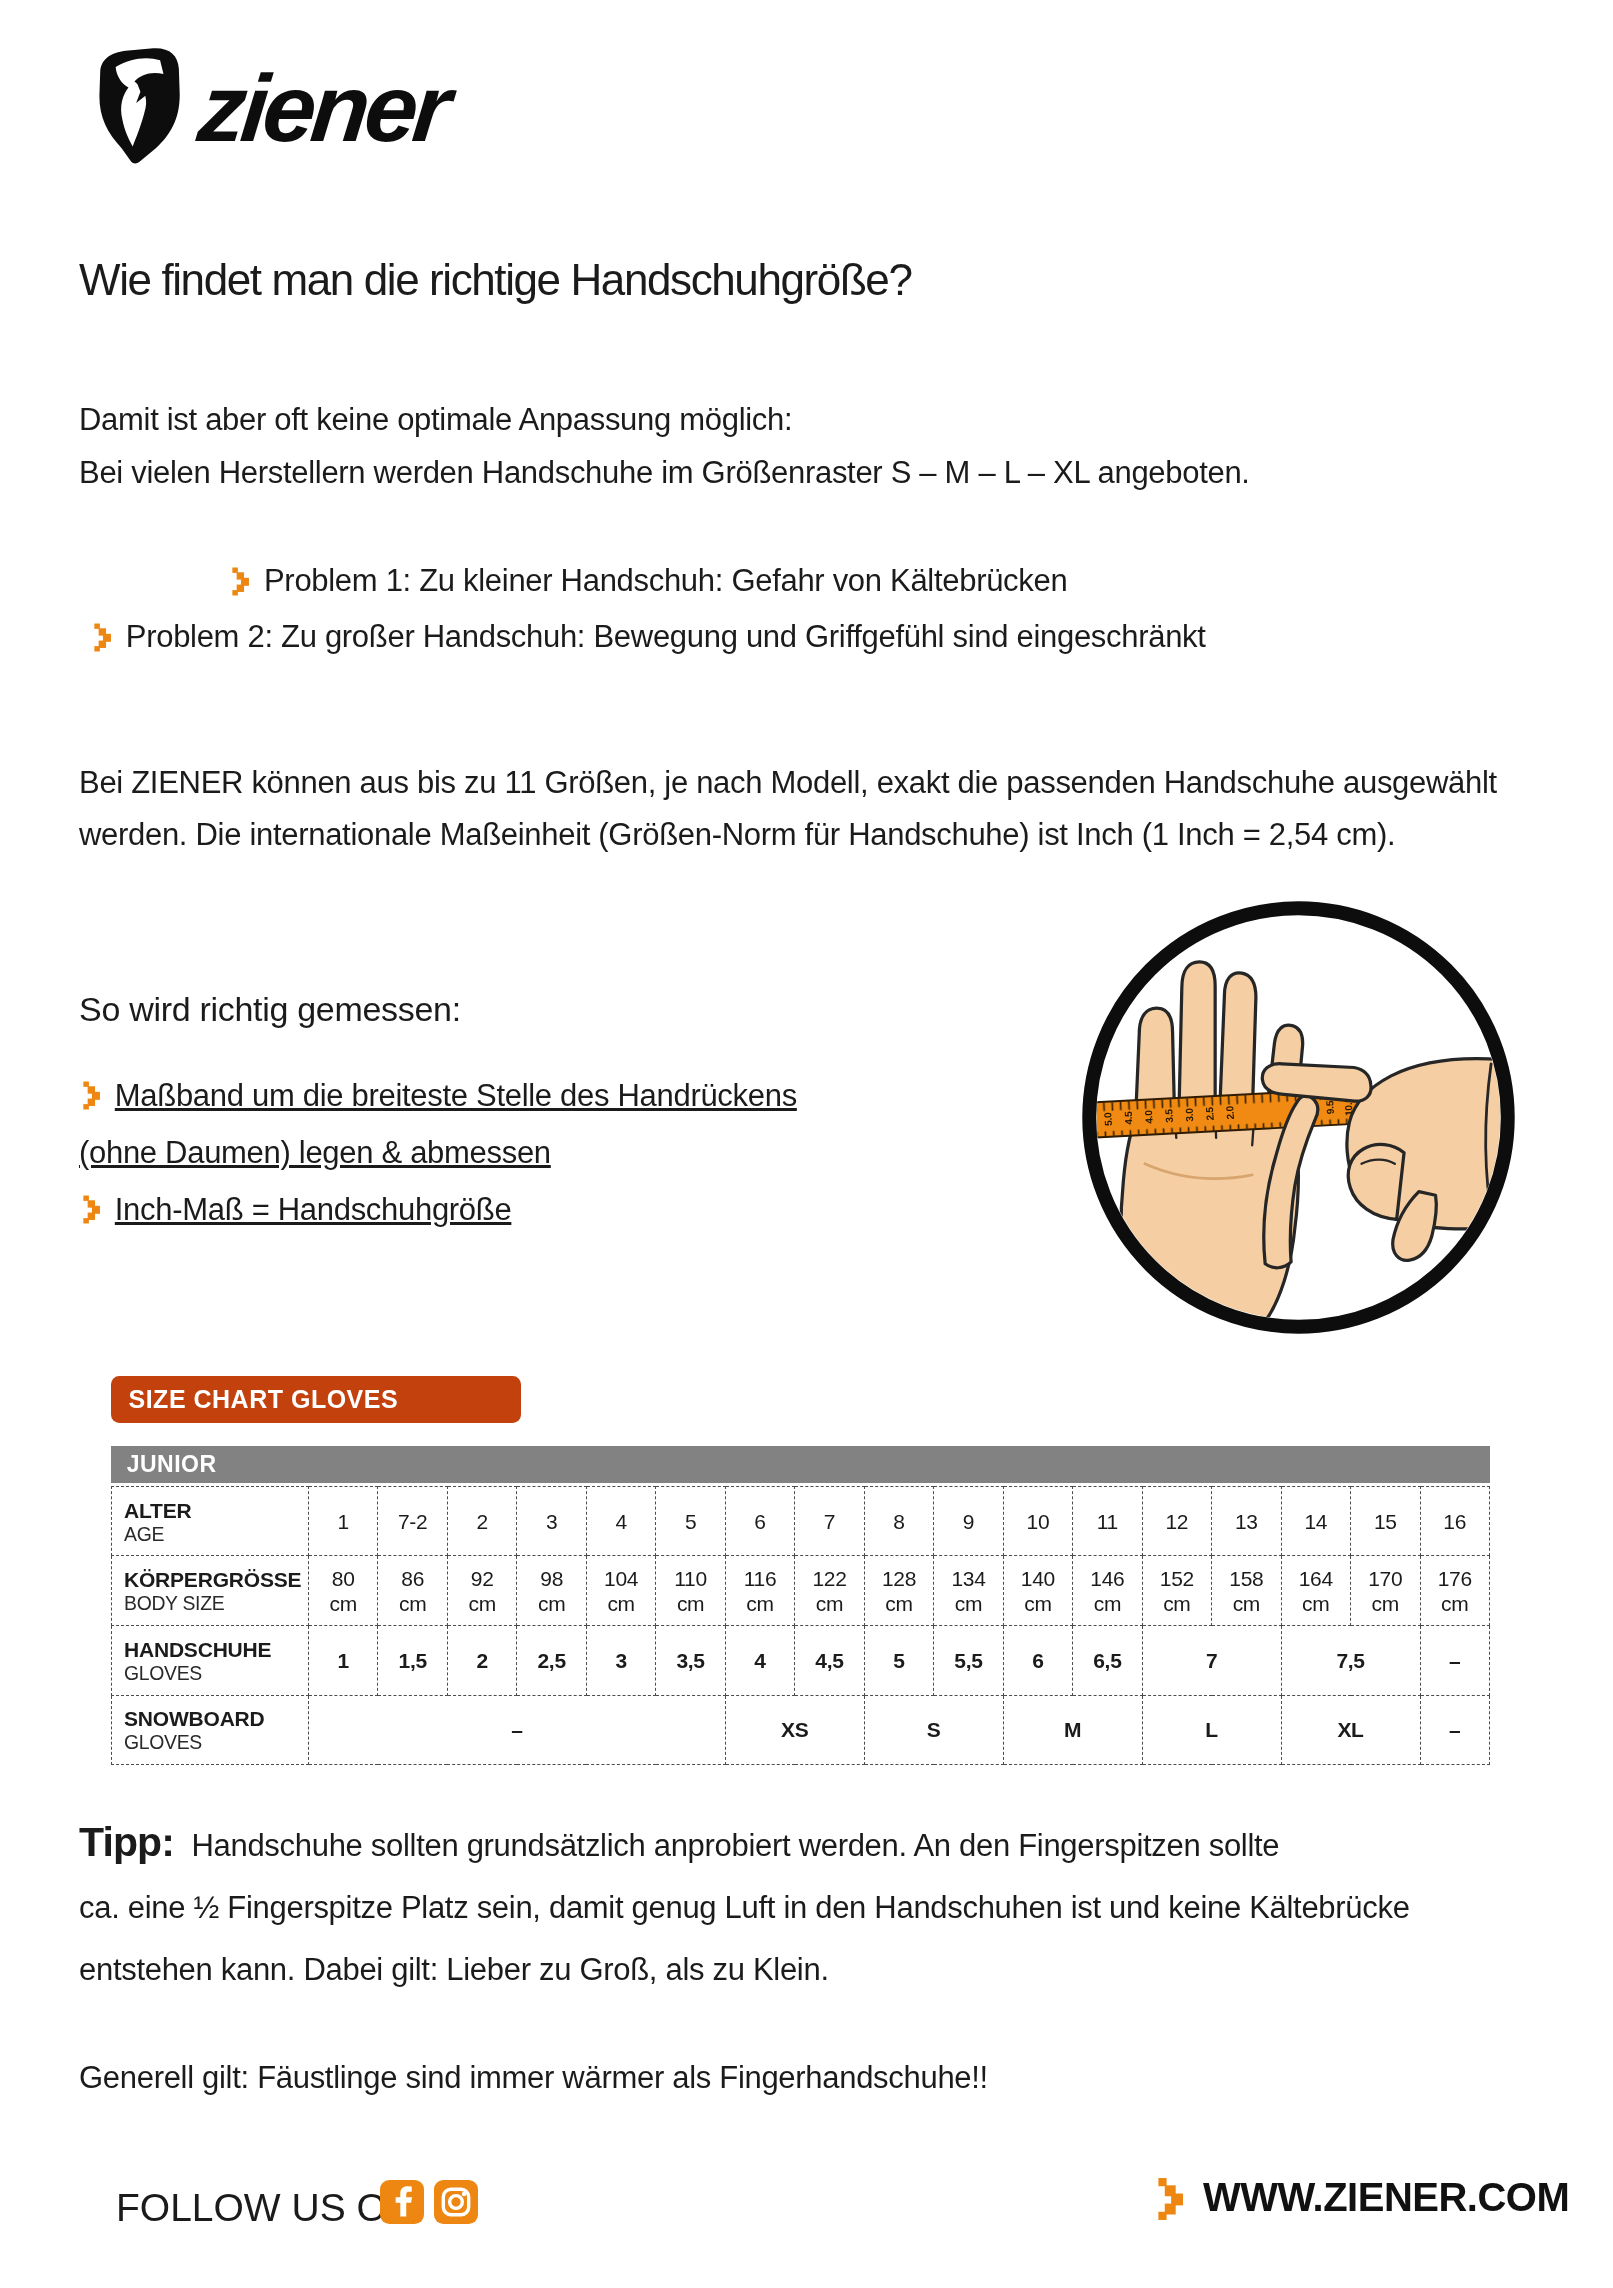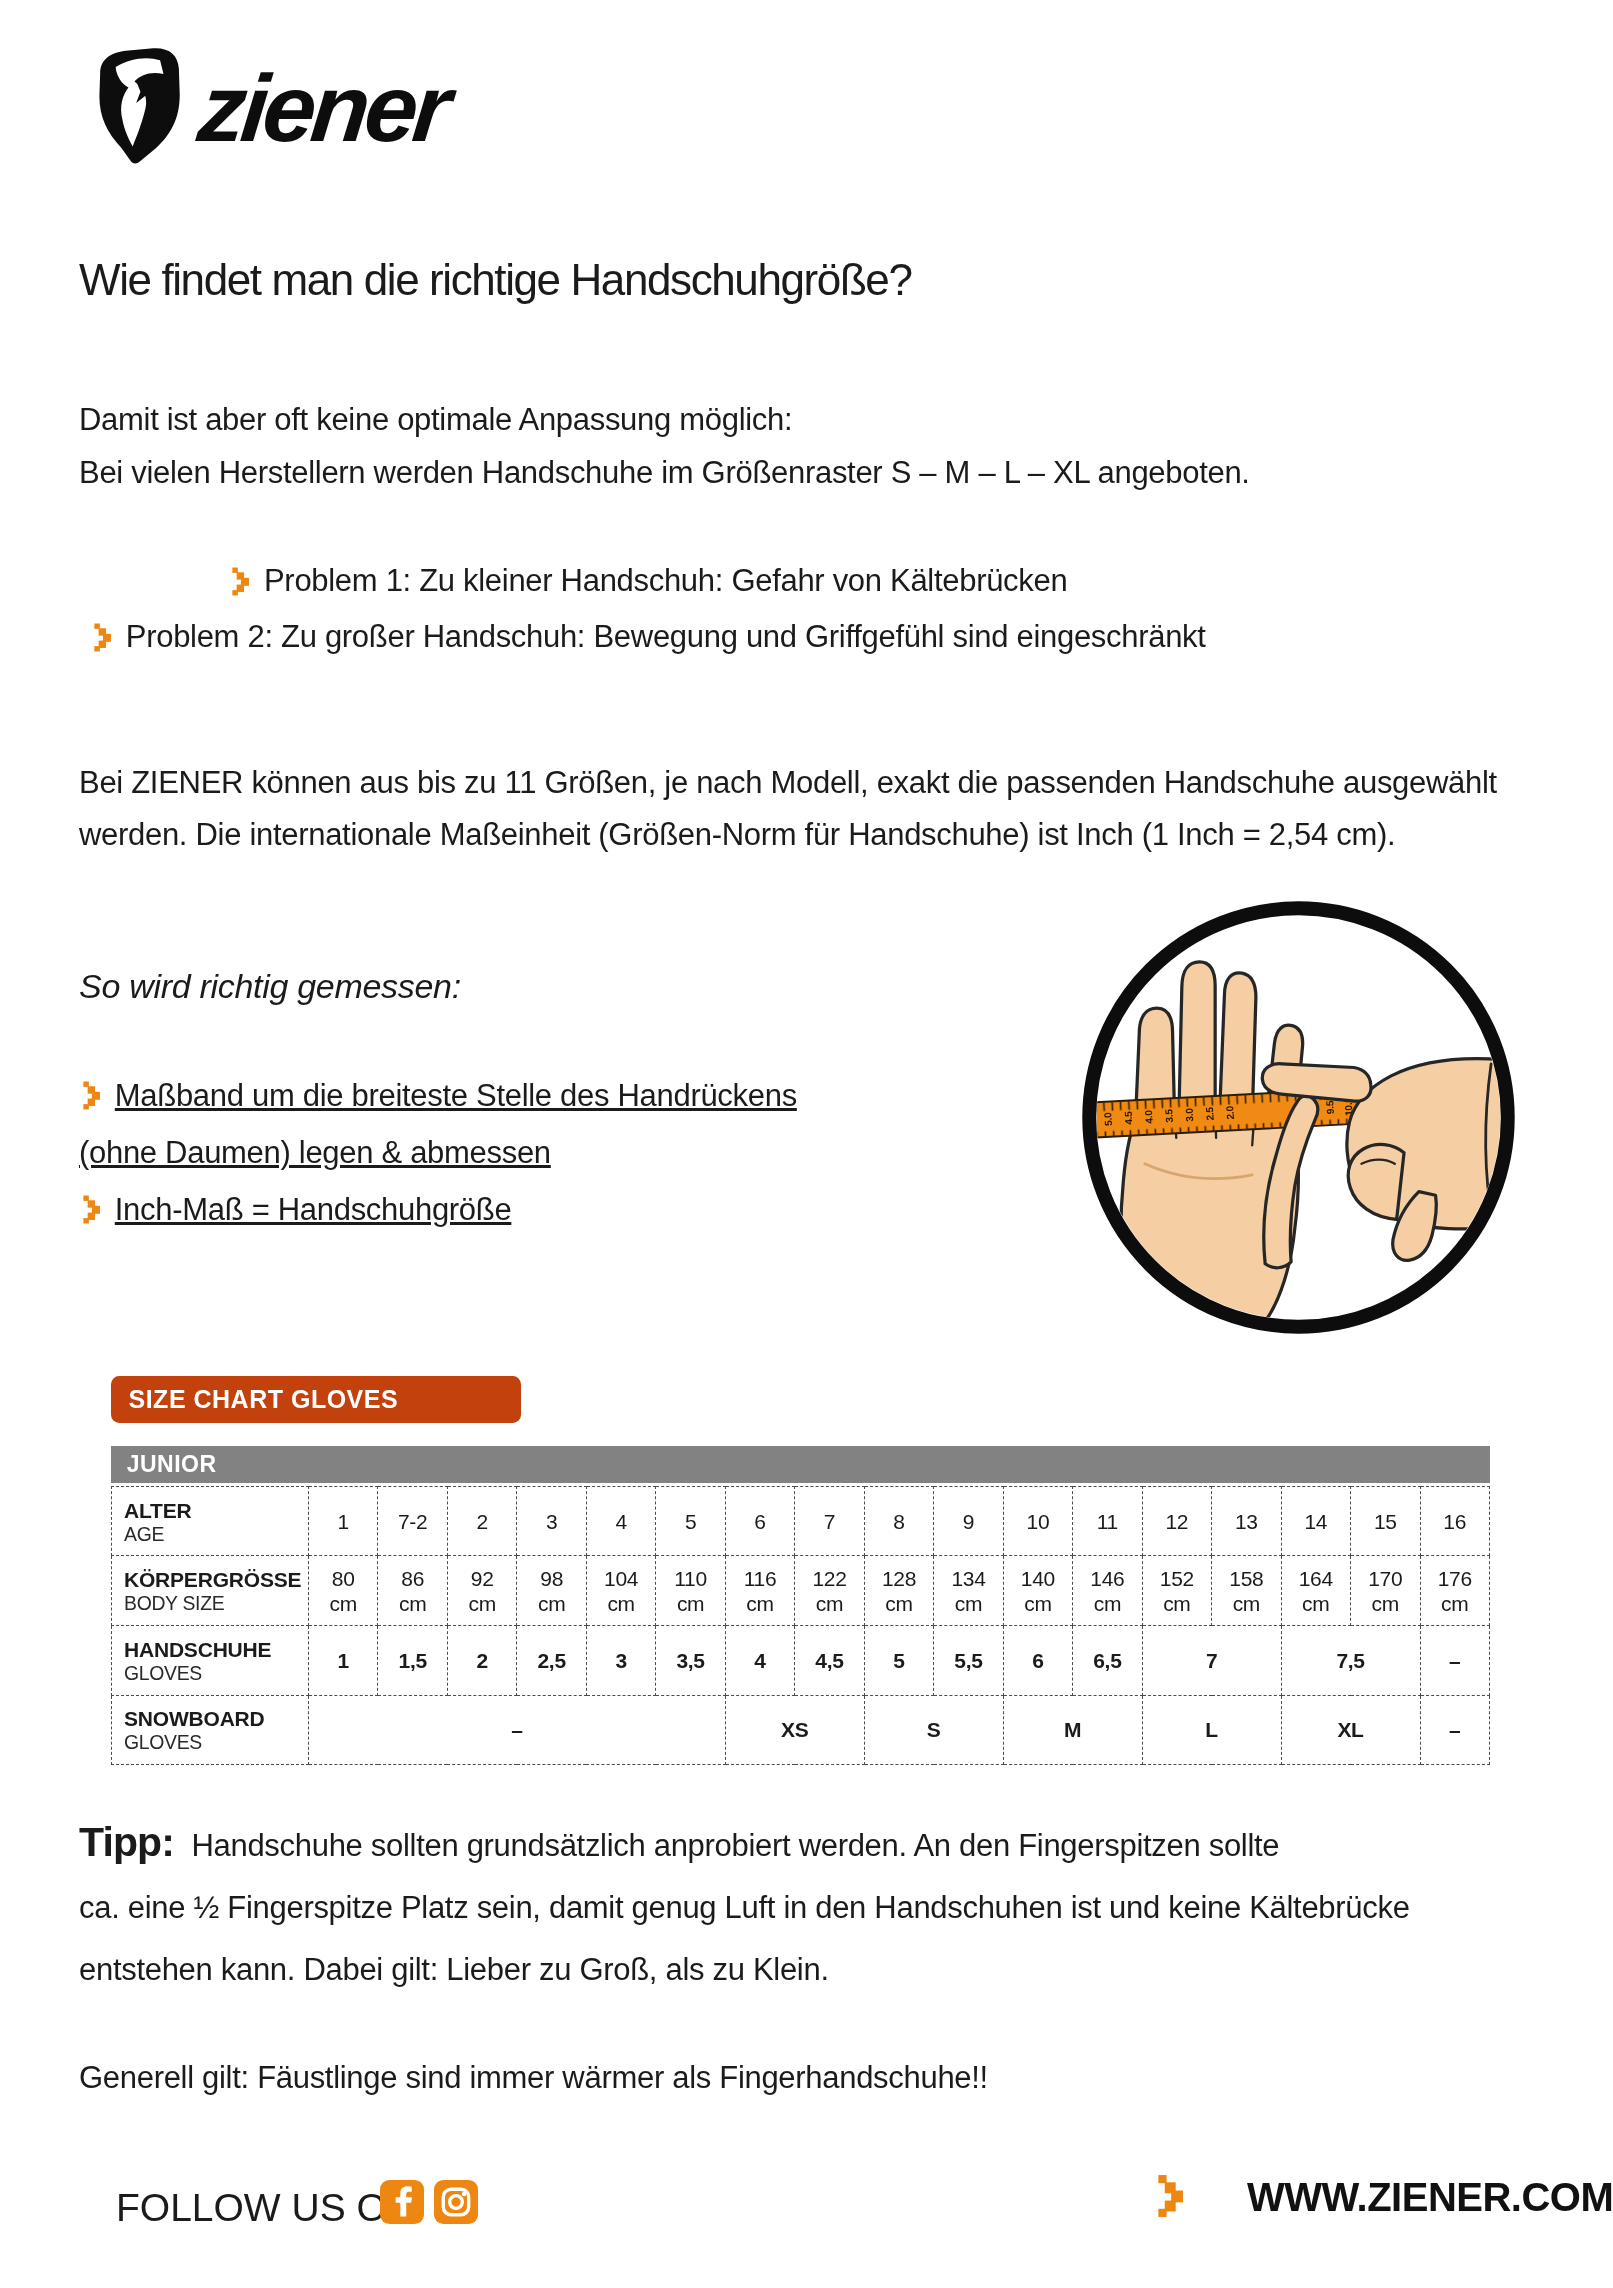--- a/index.html
+++ b/index.html
@@ -14,21 +14,21 @@
               letter-spacing:-4.6px;line-height:1;margin-left:14.8px;margin-top:20px;
               transform:skewX(-6deg);color:#0d0d0d;}
 
   
   .h1{position:absolute;left:79px;top:255px;font-size:44px;font-weight:400;letter-spacing:-1.4px;}
   .intro{position:absolute;left:79px;top:393px;font-size:31px;line-height:53px;}
   .problems{position:absolute;left:90px;top:563px;font-size:31px;list-style:none;margin:0;padding:0;}
   .problem-item{display:flex;align-items:center;margin-bottom:20px;justify-content:center;}
   .chev{width:21px;height:29px;margin-right:14.8px;flex:none;fill:#EE8712;}
   .sizes-para{position:absolute;left:79px;top:757px;font-size:31px;line-height:52px;}
-  .measure-head{position:absolute;left:79px;top:967px;font-size:34px;font-style:italic;}
+  .measure-head{position:absolute;left:79px;top:990px;font-size:34px;}
   .measure{position:absolute;left:79px;top:1067px;font-size:31px;line-height:57px;}
   .m-line{display:flex;align-items:center;text-decoration:underline;}
 
   
   .illu{position:absolute;left:1067px;top:886px;width:463px;height:463px;}
 
   
   .chartbar{position:absolute;left:111px;top:1376px;width:410px;height:47px;background:#c2410c;
             border-radius:8.3px;color:#fff;font-weight:bold;font-size:25px;line-height:47px;
             padding-left:17.5px;letter-spacing:0.5px;box-sizing:border-box;}
@@ -45,21 +45,21 @@
   .datacell.b{font-weight:bold;}
 
   
   .tipblock{position:absolute;left:79px;top:1811px;font-size:31px;line-height:62px;width:1467px;}
   .tiplabel{font-weight:bold;font-size:41px;letter-spacing:-0.9px;margin-right:9.2px;}
   .general{margin-top:46px;}
   .pfooter{position:absolute;left:0;top:2171px;width:1613px;height:74px;}
   .follow{position:absolute;left:116px;top:14.8px;font-size:39px;letter-spacing:0px;}
   .social{position:absolute;left:380px;top:9.2px;display:flex;gap:10px;}
   .social svg{width:44px;height:44px;display:block;cursor:pointer;}
-  .site{position:absolute;left:1152px;top:3.7px;display:flex;align-items:flex-start;gap:44px;}
+  .site{position:absolute;left:1152px;top:3.7px;display:flex;align-items:flex-end;}
   .site .chev{width:31px;height:42px;margin-right:20px;}
   .website{font-size:40px;font-weight:bold;letter-spacing:-0.5px;color:#111;}
 </style>
 </head>
 <body>
 
 <svg width="0" height="0" style="position:absolute" aria-hidden="true">
   <symbol id="pxchev" viewBox="0 0 34 46">
     <rect x="7" y="0" width="9" height="9"></rect>
     <rect x="14" y="8" width="12" height="12"></rect>

